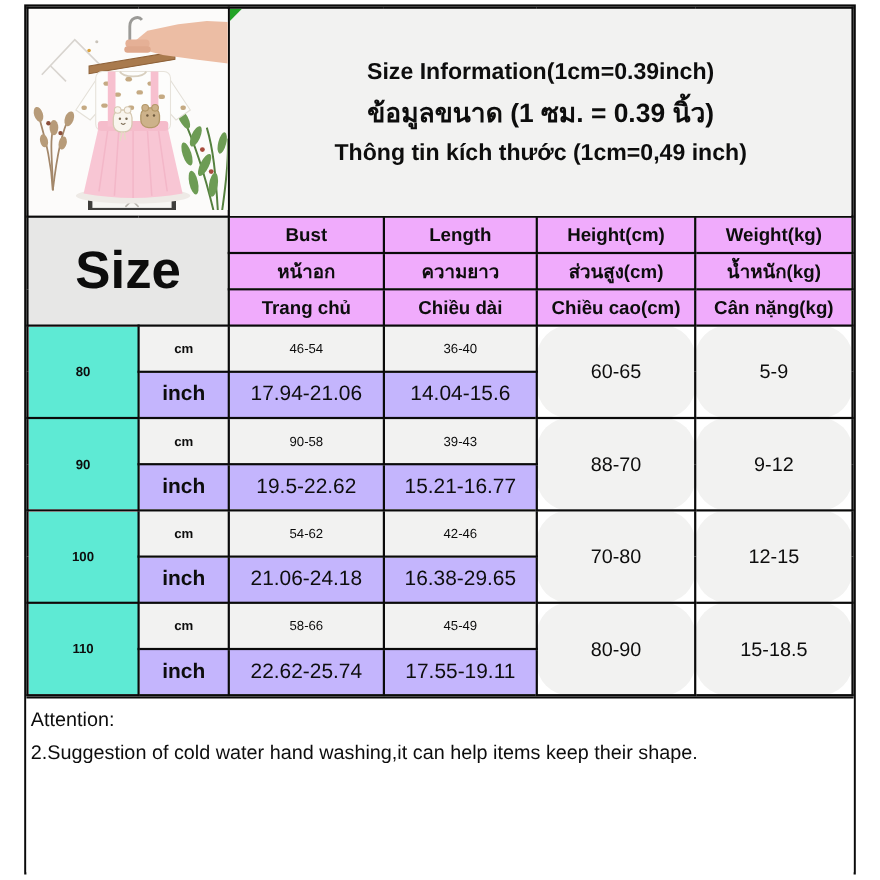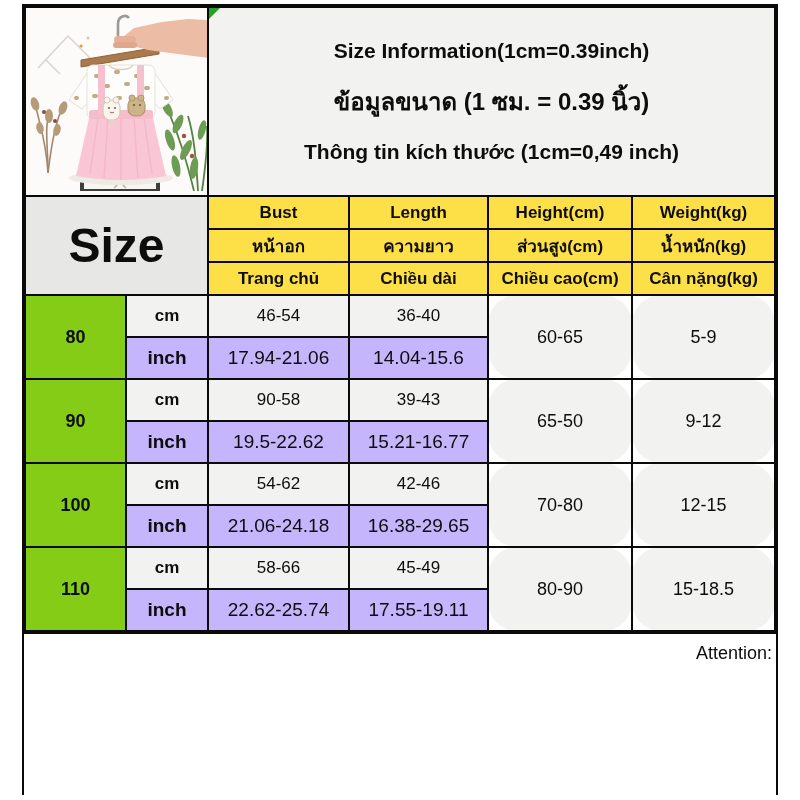--- a/index.html
+++ b/index.html
@@ -17,42 +17,42 @@
   }
   table.size-table td{
     border:2px solid #0a0a0a;padding:0;text-align:center;vertical-align:middle;
     overflow:hidden;box-sizing:border-box;
   }
   .col-size{width:101px}.col-unit{width:82px}.col-bust{width:141px}
   .col-length{width:139px}.col-height{width:144px}.col-weight{width:143px}
 
   td.photo-cell{background:#fcfbfa;padding:0;}
   td.title-cell{background:#f2f2f1;position:relative;}
-  .title-stack{display:flex;flex-direction:column;justify-content:center;align-items:center;height:100%;gap:19px;}
+  .title-stack{display:flex;flex-direction:column;justify-content:center;align-items:center;height:100%;gap:5px;}
   .title-line{font-weight:bold;font-size:21px;letter-spacing:0px;}
   .title-line.thai{font-size:24px;}
 
   .corner-flag{
     position:absolute;left:0;top:0;width:0;height:0;
     border-top:11px solid #22a327;border-right:11px solid transparent;
   }
 
-  td.hdr{background:#fde047;font-weight:bold;font-size:17px;height:33px;}
+  td.hdr{background:#f0abfc;font-weight:bold;font-size:17px;height:33px;}
   td.size-big{background:#e7e7e6;font-weight:bold;font-size:48px;}
-  td.size-num{background:#84cc16;font-weight:bold;font-size:18px;}
+  td.size-num{background:#5eead4;font-weight:bold;font-size:12px;}
   td.unit{font-weight:bold;font-size:17px;}
-  td.row-cm{background:#f2f2f1;height:42px;font-size:17px;}
+  td.row-cm{background:#f2f2f1;height:42px;font-size:12px;}
   td.row-inch{background:#c4b5fd;height:42px;font-size:19px;}
   td.span-val{background:#f2f2f1;font-size:18px;border-radius:29px;}
 
   .attention{
     box-sizing:border-box;border-top:2px solid #0a0a0a;background:#ffffff;
     height:169px;padding:4px 4px 0 4px;font-size:18px;line-height:30px;
   }
-  .attention div{white-space:normal;text-align:right;}
+  .attention div{white-space:normal;}
 </style>
 </head>
 <body>
 
 <div class="frame">
 
   <table class="size-table">
     <colgroup>
       <col class="col-size">
         <col class="col-unit">
@@ -217,21 +217,21 @@
       <td class="unit row-inch">inch</td>
       <td class="row-inch">17.94-21.06</td>
       <td class="row-inch">14.04-15.6</td>
     </tr>
 
     <tr>
       <td class="size-num" rowspan="2">90</td>
       <td class="unit row-cm">cm</td>
       <td class="row-cm">90-58</td>
       <td class="row-cm">39-43</td>
-      <td class="span-val" rowspan="2">65-50</td>
+      <td class="span-val" rowspan="2">88-70</td>
       <td class="span-val" rowspan="2">9-12</td>
     </tr>
     <tr>
       <td class="unit row-inch">inch</td>
       <td class="row-inch">19.5-22.62</td>
       <td class="row-inch">15.21-16.77</td>
     </tr>
 
     <tr>
       <td class="size-num" rowspan="2">100</td>
@@ -258,15 +258,16 @@
     <tr>
       <td class="unit row-inch">inch</td>
       <td class="row-inch">22.62-25.74</td>
       <td class="row-inch">17.55-19.11</td>
     </tr>
   </tbody>
     </table>
 
   <div class="attention">
     <div>Attention:</div>
+    <div>2.Suggestion of cold water hand washing,it can help items keep their shape.</div>
   </div>
 
 </div>
 
 </body></html>

